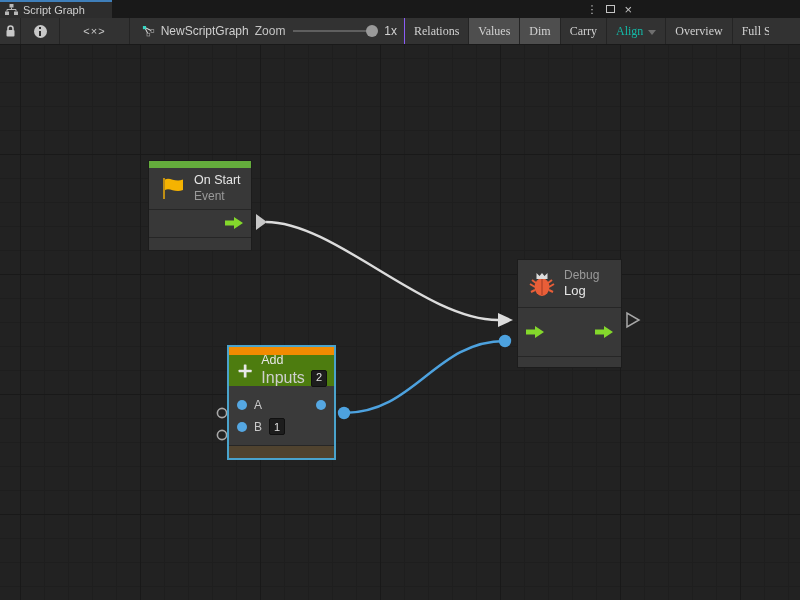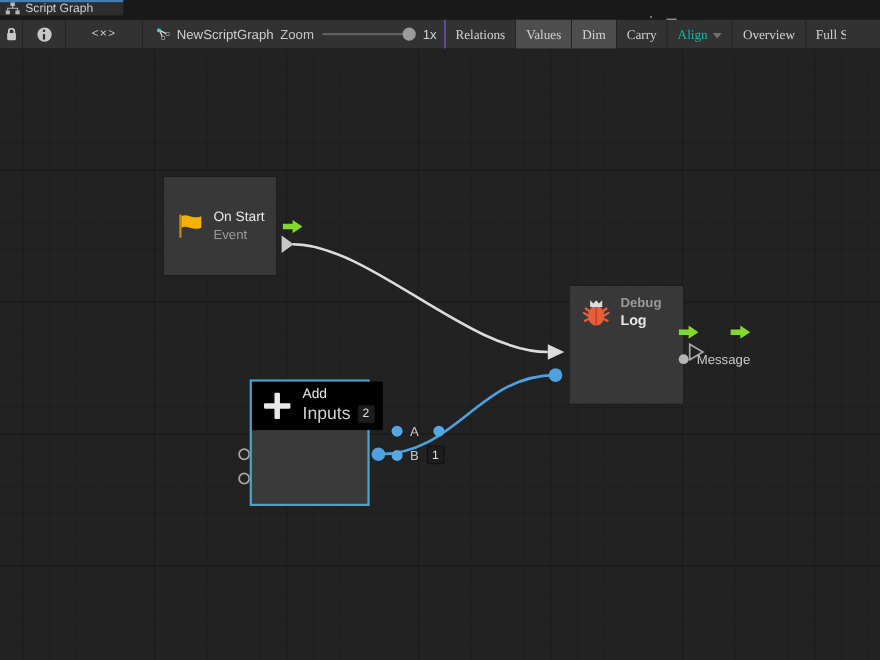--- a/index.html
+++ b/index.html
@@ -1,20 +1,20 @@
 <!DOCTYPE html>
 <html><head>
 <meta charset="utf-8">
 <style>
   * { box-sizing: border-box; margin: 0; padding: 0; }
   html,body { width:800px; height:600px; overflow:hidden; background:#191919;
     font-family:"Liberation Sans", sans-serif; -webkit-font-smoothing:antialiased; }
 
   
-  .titlebar { position:absolute; top:0; left:0; width:640px; height:18px; background:#191919; display:flex;flex-direction:column; }
+  .titlebar { position:absolute; top:0; left:0; width:640px; height:18px; background:#191919; display:flex; }
   .tab { width:112px; height:18px; background:#2d2d2d; border-top:2px solid #3f7fba;
     display:flex; align-items:center; gap:5px; padding-left:5px; color:#cfcfcf; font-size:11px; white-space:nowrap; }
   .win-controls { margin-left:auto; display:flex; align-items:center; gap:9px; padding-right:8px; color:#c4c4c4; }
   .menu-dots { font-size:11px; line-height:1; letter-spacing:0; }
   .max-box { width:9px; height:8px; border:1.5px solid #c4c4c4; display:inline-block; }
   .close-x { font-size:13px; line-height:1; }
 
   
   .toolbar { position:absolute; top:18px; left:0; width:800px; height:27px; background:#323232;
     display:flex; align-items:stretch; color:#d2d2d2; font-size:12px; border-bottom:1px solid #191919; }
@@ -42,21 +42,21 @@
     background-image:
       linear-gradient(#191919 1px, transparent 1px),
       linear-gradient(90deg, #191919 1px, transparent 1px),
       linear-gradient(#1e1e1e 1px, transparent 1px),
       linear-gradient(90deg, #1e1e1e 1px, transparent 1px);
     background-size:120px 120px, 120px 120px, 24px 24px, 24px 24px;
     background-position:0 -11px, 20px 0, 0 -11px, 20px 0; }
   .edges { position:absolute; top:0; left:0; width:800px; height:555px; }
 
   
-  .node { position:absolute; background:#383838; border:1px solid #1c1c1c; display:flex; flex-direction:row;
+  .node { position:absolute; background:#383838; border:1px solid #1c1c1c; display:flex; flex-direction:column;
     color:#d8d8d8; font-size:12px; }
   .strip { height:7px; flex:none; }
   .nhead { display:flex; align-items:center; gap:8px; padding:5px 8px 5px 10px; flex:none; }
   .ntitles { display:flex; flex-direction:column; justify-content:center; line-height:1.25; }
   .ntitle { font-size:12.5px; color:#e6e6e6; }
   .nsub { font-size:12px; color:#9a9a9a; }
   .nsep { height:1px; background:#262626; flex:none; }
   .nbody { flex:1; display:flex; flex-direction:column; justify-content:center; }
   .nfooter { flex:none; }
   .prow { display:flex; align-items:center; gap:7px; padding:0 8px; }
@@ -70,21 +70,21 @@
   .node-onstart { left:148px; top:115px; width:104px; height:91px; }
   .node-onstart .nbody { padding:0 8px; flex-direction:row; justify-content:flex-end; align-items:center; }
   .node-onstart .nfooter { height:12px; }
 
   .node-debug { left:517px; top:214px; width:105px; height:109px; }
   .node-debug .nfooter { height:10px; }
   .arrow-row { display:flex; align-items:center; justify-content:space-between; padding:0 8px; height:26px; }
   .msg-row { height:24px; }
 
   .node-add { left:227px; top:300px; width:109px; height:115px; border:2px solid #4aa3cc; background:#3a3a3a; }
-  .node-add .nhead { background:#000000; padding:4px 7px 4px 8px; height:44px; }
+  .node-add .nhead { background:#4d7c0f; padding:4px 7px 4px 8px; height:31px; }
   .node-add .strip { height:8px; }
   .node-add .nfooter { height:12px; background:#50432f; }
   .inputs-line { display:flex; align-items:center; gap:6px; }
   .arow { height:22px; } .brow { height:22px; }
   .out-dot { margin-left:auto; }
 </style>
 </head>
 <body>
 
 <div class="titlebar">
@@ -189,21 +189,21 @@
     <div class="nbody">
       <svg width="18" height="12" viewBox="0 0 18 12">
         <path d="M0 3.5 H9 V0 L18 6 L9 12 V8.5 H0 Z" fill="#84d82c"></path>
       </svg>
     </div>
     <div class="nsep"></div>
     <div class="nfooter"></div>
   </div>
 
   <div class="node node-debug">
-    <div class="nhead" style="height:47px;font-weight:bold;">
+    <div class="nhead" style="height:47px;">
       <svg width="28" height="26" viewBox="0 0 28 26">
         <path d="M7 16 L2 13 M7 19 L3 21 M21 16 L26 13 M21 19 L25 21 M8 12 L4 9 M20 12 L24 9" stroke="#e95e38" stroke-width="2" fill="none"></path>
         <ellipse cx="14" cy="16" rx="7.5" ry="9" fill="#e95e38"></ellipse>
         <path d="M8.5 8 L8.5 2 L11.5 5 L14 2 L16.5 5 L19.5 2 L19.5 8 Z" fill="#dcdcdc"></path>
         <path d="M14 8 V24" stroke="#b5452a" stroke-width="1.4"></path>
       </svg>
       <div class="ntitles">
         <span class="nsub">Debug</span>
         <span class="ntitle" style="font-size:13px">Log</span>
       </div>
@@ -211,24 +211,20 @@
     <div class="nsep"></div>
     <div class="nbody">
       <div class="arrow-row">
         <svg width="18" height="12" viewBox="0 0 18 12">
           <path d="M0 3.5 H9 V0 L18 6 L9 12 V8.5 H0 Z" fill="#84d82c"></path>
         </svg>
         <svg width="18" height="12" viewBox="0 0 18 12">
           <path d="M0 3.5 H9 V0 L18 6 L9 12 V8.5 H0 Z" fill="#84d82c"></path>
         </svg>
       </div>
-      <div class="prow msg-row">
-        <span class="pdot gray"></span>
-        <span class="plabel">Message</span>
-      </div>
     </div>
     <div class="nsep"></div>
     <div class="nfooter"></div>
   </div>
 
   <div class="node node-add">
     <div class="strip" style="background:#f18b01"></div>
     <div class="nhead">
       <svg width="30" height="30" viewBox="0 0 30 30">
         <rect x="12.5" y="3" width="5" height="24" rx="1" fill="#e8e8e8"></rect>

